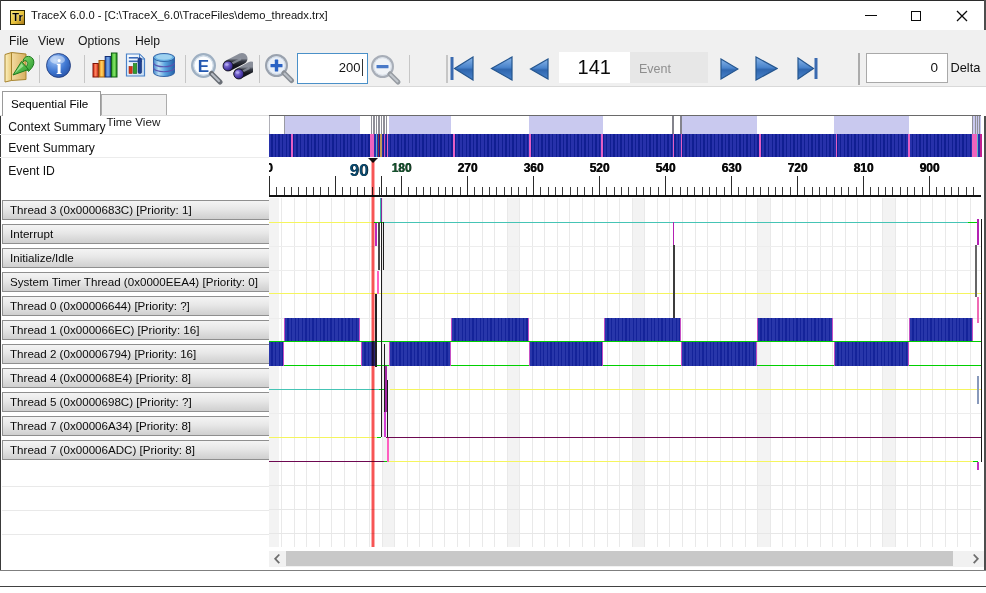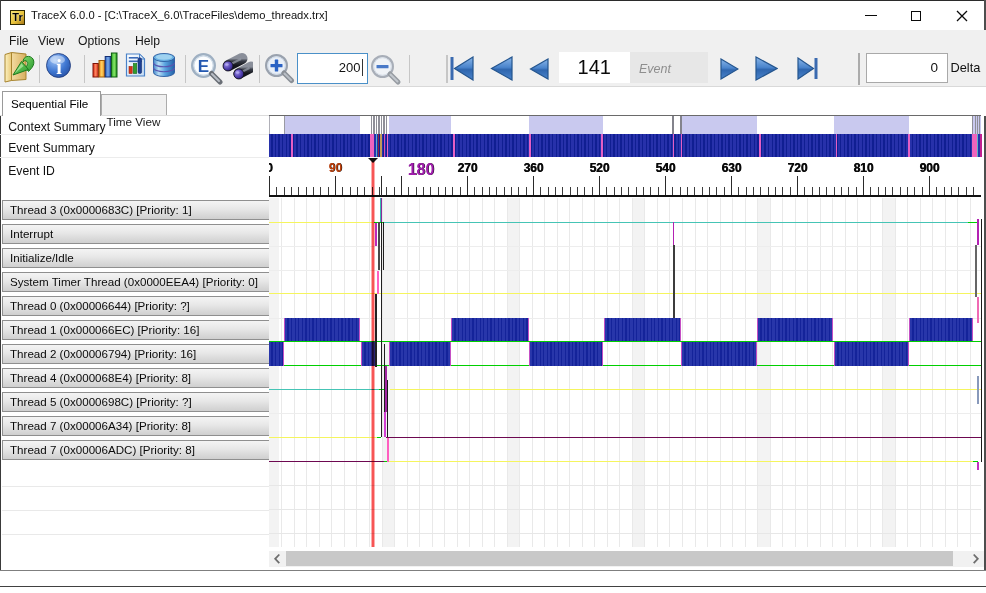--- a/index.html
+++ b/index.html
@@ -196,21 +196,21 @@
 <svg style="position:absolute;left:754.5px;top:56px" width="23" height="25" viewBox="0 0 23 25">
     <polygon points="1,1 1,24 22,12.5" fill="url(#ng)" stroke="#24558e" stroke-width="1.2"></polygon>
   </svg>
 <svg style="position:absolute;left:796.5px;top:57px" width="21" height="23" viewBox="0 0 21 23">
     <rect x="17.5" y="1" width="3" height="21" fill="#3a6ab0"></rect>
     <polygon points="1,1 1,22 16.5,11.5" fill="url(#ng)" stroke="#24558e" stroke-width="1.2"></polygon>
   </svg>
 <div style="position:absolute;left:558.5px;top:52px;width:71.5px;height:31px;background:#fff;"></div>
 <div style="position:absolute;left:558.5px;top:52px;width:71.5px;text-align:center;line-height:31px;font-size:20px;color:#0a0a0a;">141</div>
 <div style="position:absolute;left:630px;top:52px;width:77.5px;height:31px;background:#e7e7e7;"></div>
-<div style="position:absolute;left:639px;top:61.5px;font-size:12.5px;color:#8e8e8e;font-style:italic;">Event</div>
+<div style="position:absolute;left:639px;top:61.5px;font-size:12.5px;color:#8e8e8e;">Event</div>
 <div style="position:absolute;left:866px;top:52.5px;width:81.5px;height:30.5px;background:#fff;border:1px solid #a9a9a9;"></div>
 <div style="position:absolute;left:866px;top:60px;width:72px;text-align:right;font-size:13.5px;color:#111;">0</div>
 <div style="position:absolute;left:950.5px;top:60px;font-size:12.8px;color:#111;">Delta</div>
 <div style="position:absolute;left:0px;top:87px;width:986px;height:28.5px;background:#fff;"></div>
 <div style="position:absolute;left:0px;top:115.2px;width:269px;height:1px;background:#dcdcdc;"></div>
 <div style="position:absolute;left:269px;top:115.3px;width:712px;height:1.1px;background:#6a6a6a;"></div>
 <div style="position:absolute;left:100.5px;top:93.5px;width:66px;height:21.7px;background:#f0f0f0;border:1px solid #acacac;border-bottom:none;"></div>
 <div style="position:absolute;left:106.5px;top:115px;font-size:11.7px;color:#1a1a1a;">Time View</div>
 <div style="position:absolute;left:2px;top:91px;width:98.5px;height:24.5px;background:#fff;border:1px solid #9a9a9a;border-bottom:none;"></div>
 <div style="position:absolute;left:11px;top:97px;font-size:11.7px;color:#000;">Sequential File</div>
@@ -268,22 +268,22 @@
     <div style="position:absolute;left:101.2px;top:19.0px;width:4.3px;height:22.5px;background:#ee64bd;"></div>
     <div style="position:absolute;left:106.8px;top:19.0px;width:1.2px;height:22.5px;background:#5ab4c8;"></div>
     <div style="position:absolute;left:108.8px;top:19.0px;width:1.2px;height:22.5px;background:#8a2440;"></div>
     <div style="position:absolute;left:111.2px;top:19.0px;width:2.2px;height:22.5px;background:#c09a5a;"></div>
     <div style="position:absolute;left:114.6px;top:19.0px;width:1.6px;height:22.5px;background:#d84ab8;"></div>
     <div style="position:absolute;left:118.0px;top:19.0px;width:1.4px;height:22.5px;background:#ee64bd;"></div>
     <div style="position:absolute;left:703.2px;top:19.0px;width:4.6px;height:22.5px;background:#ee64bd;"></div>
     <div style="position:absolute;left:707.8px;top:19.0px;width:1.5px;height:22.5px;background:#5ab4c8;"></div>
     <div style="position:absolute;left:711.0px;top:19.0px;width:1.6px;height:22.5px;background:#c12090;"></div>
     <div style="position:absolute;left:-32.6px;top:45.5px;width:66.0px;text-align:center;font-size:12px;font-weight:700;color:#0a0a0a;text-shadow:0.5px 0 0 #0a0a0a;">0</div>
-    <div style="position:absolute;left:33.4px;top:45.5px;width:66.0px;text-align:center;font-size:12px;font-weight:700;color:#c2410c;text-shadow:0.5px 0 0 #0a0a0a;">90</div>
-    <div style="position:absolute;left:99.4px;top:45.5px;width:66.0px;text-align:right;font-size:16px;font-weight:700;color:#a21caf;text-shadow:0.5px 0 0 #0a0a0a;">180</div>
+    <div style="position:absolute;left:33.4px;top:45.5px;width:66.0px;text-align:right;font-size:17px;font-weight:700;color:#0c4a6e;text-shadow:0.5px 0 0 #0a0a0a;">90</div>
+    <div style="position:absolute;left:99.4px;top:45.5px;width:66.0px;text-align:center;font-size:12px;font-weight:700;color:#14532d;text-shadow:0.5px 0 0 #0a0a0a;">180</div>
     <div style="position:absolute;left:165.4px;top:45.5px;width:66.0px;text-align:center;font-size:12px;font-weight:700;color:#0a0a0a;text-shadow:0.5px 0 0 #0a0a0a;">270</div>
     <div style="position:absolute;left:231.4px;top:45.5px;width:66.0px;text-align:center;font-size:12px;font-weight:700;color:#0a0a0a;text-shadow:0.5px 0 0 #0a0a0a;">360</div>
     <div style="position:absolute;left:297.4px;top:45.5px;width:66.0px;text-align:center;font-size:12px;font-weight:700;color:#0a0a0a;text-shadow:0.5px 0 0 #0a0a0a;">520</div>
     <div style="position:absolute;left:363.4px;top:45.5px;width:66.0px;text-align:center;font-size:12px;font-weight:700;color:#0a0a0a;text-shadow:0.5px 0 0 #0a0a0a;">540</div>
     <div style="position:absolute;left:429.4px;top:45.5px;width:66.0px;text-align:center;font-size:12px;font-weight:700;color:#0a0a0a;text-shadow:0.5px 0 0 #0a0a0a;">630</div>
     <div style="position:absolute;left:495.4px;top:45.5px;width:66.0px;text-align:center;font-size:12px;font-weight:700;color:#0a0a0a;text-shadow:0.5px 0 0 #0a0a0a;">720</div>
     <div style="position:absolute;left:561.4px;top:45.5px;width:66.0px;text-align:center;font-size:12px;font-weight:700;color:#0a0a0a;text-shadow:0.5px 0 0 #0a0a0a;">810</div>
     <div style="position:absolute;left:627.4px;top:45.5px;width:66.0px;text-align:center;font-size:12px;font-weight:700;color:#0a0a0a;text-shadow:0.5px 0 0 #0a0a0a;">900</div>
     <div style="position:absolute;left:-0.3px;top:61.0px;width:1.4px;height:20.0px;background:#2a2a2a;"></div>
     <div style="position:absolute;left:65.7px;top:61.0px;width:1.4px;height:20.0px;background:#2a2a2a;"></div>

